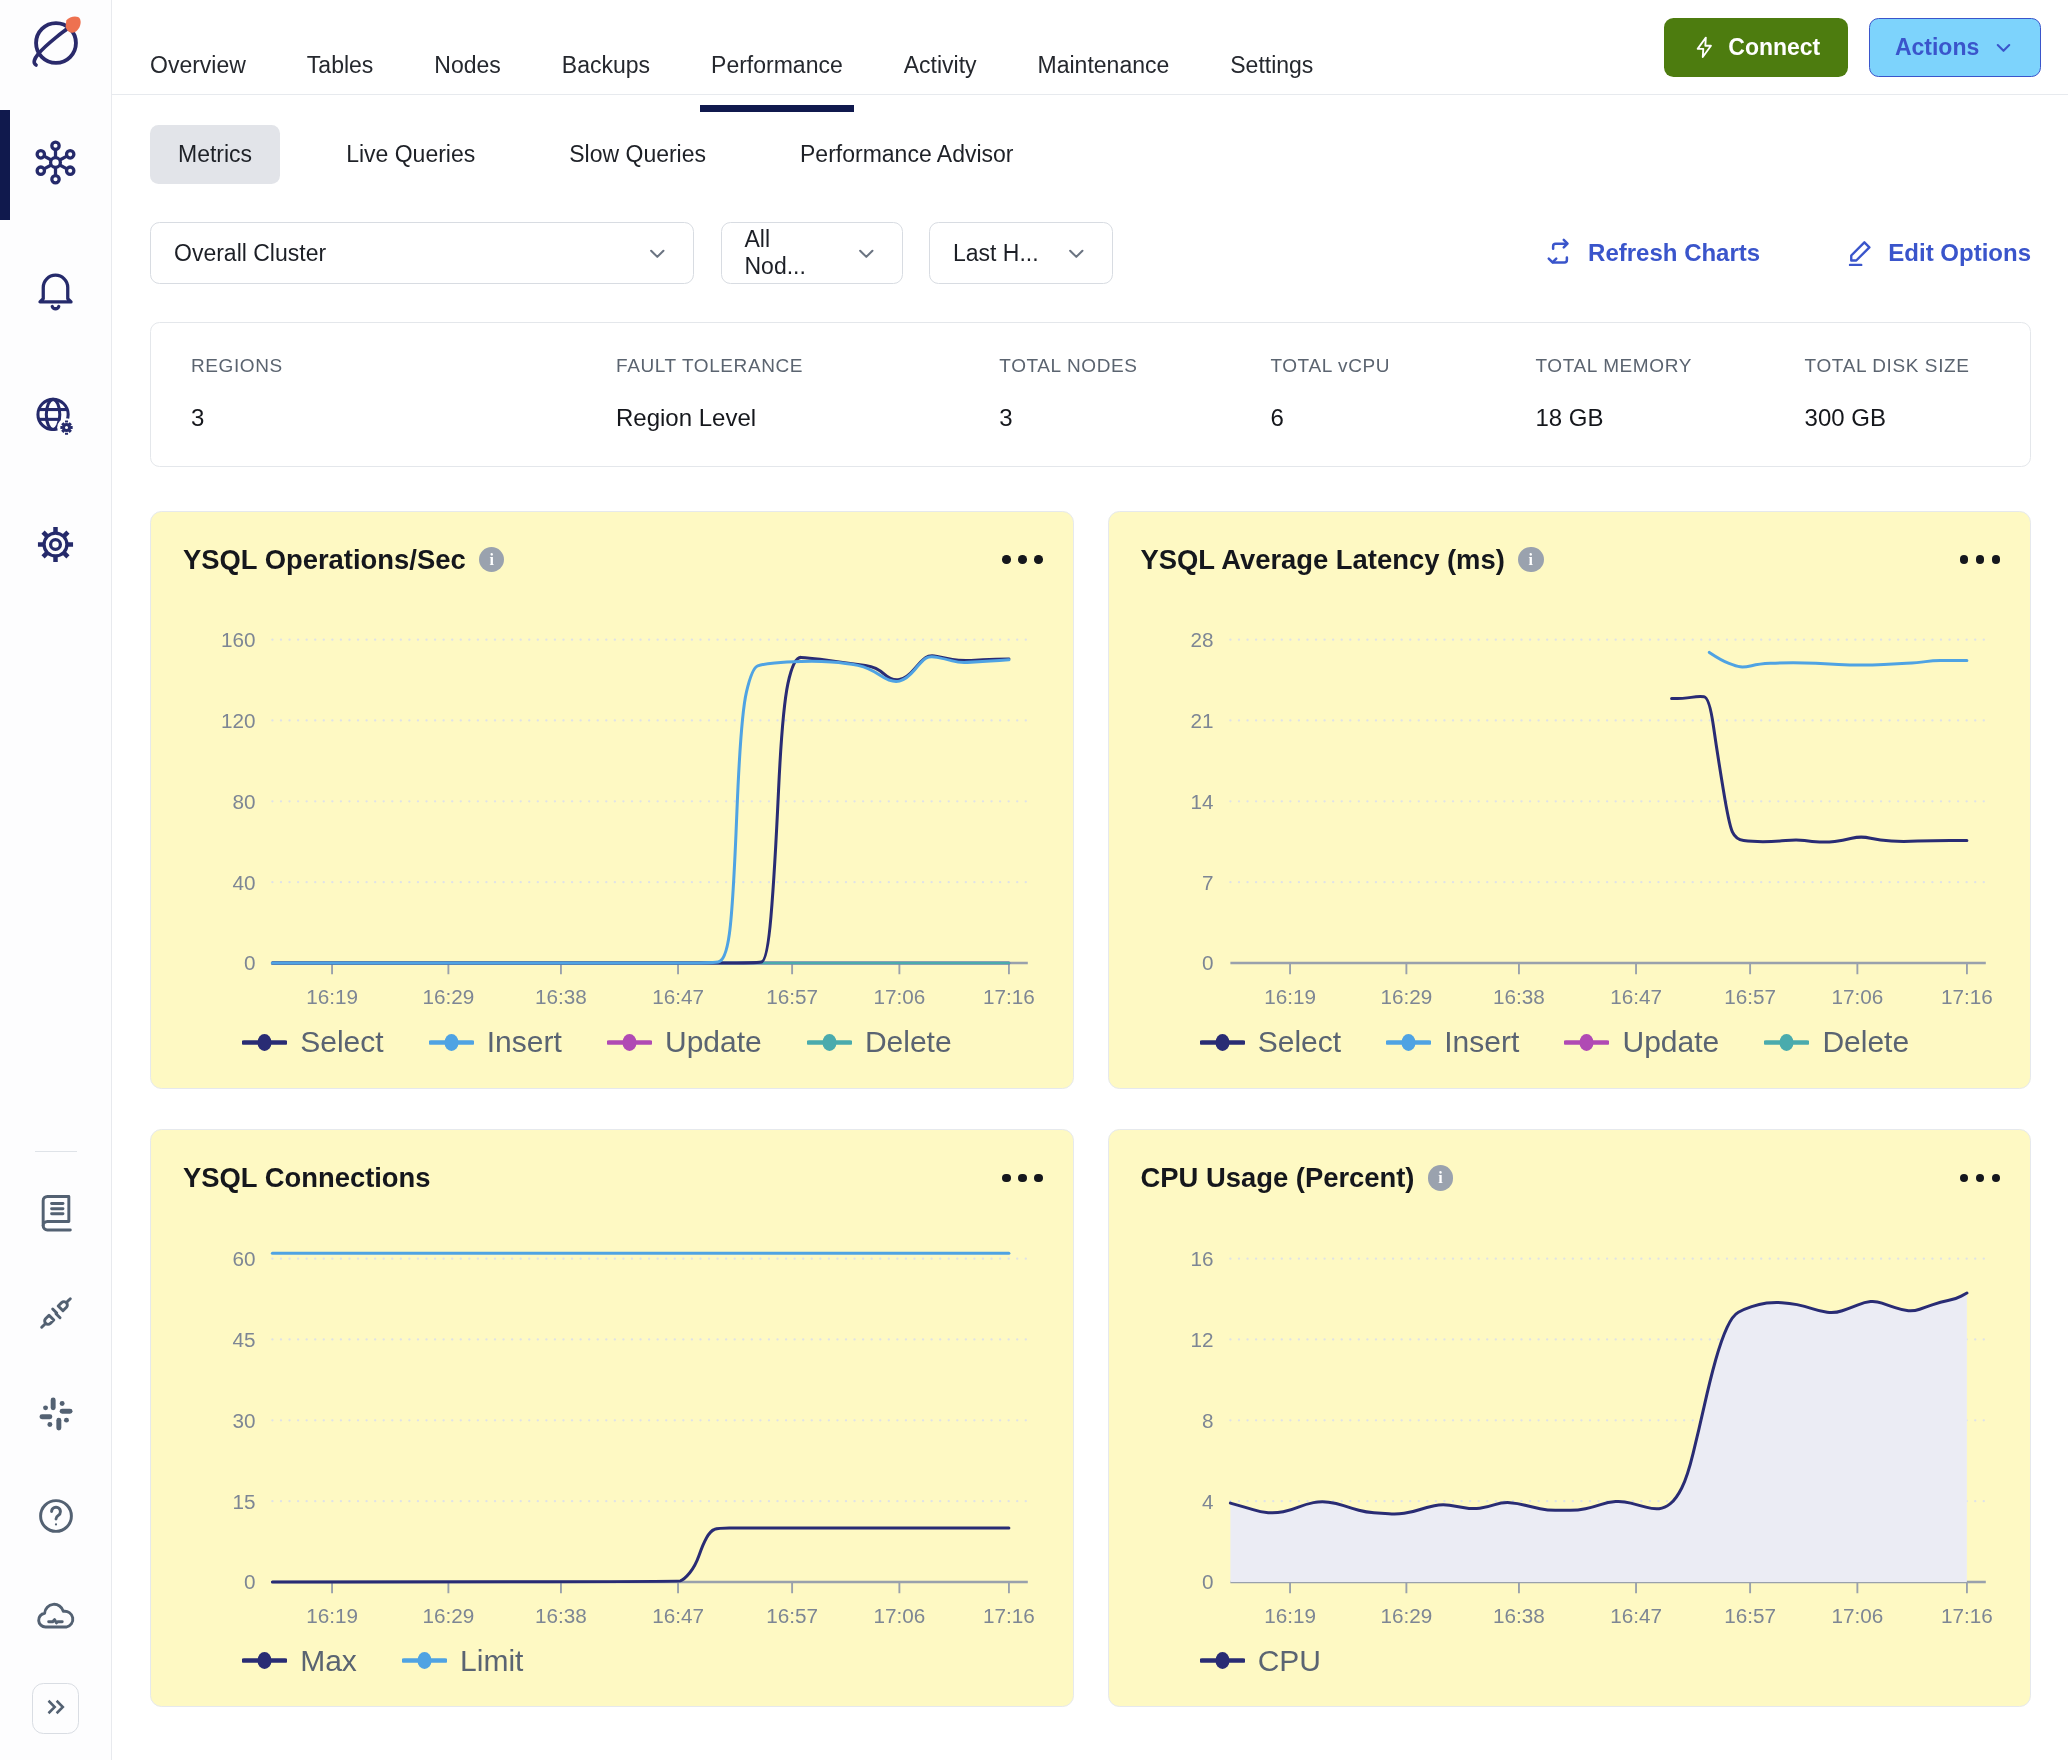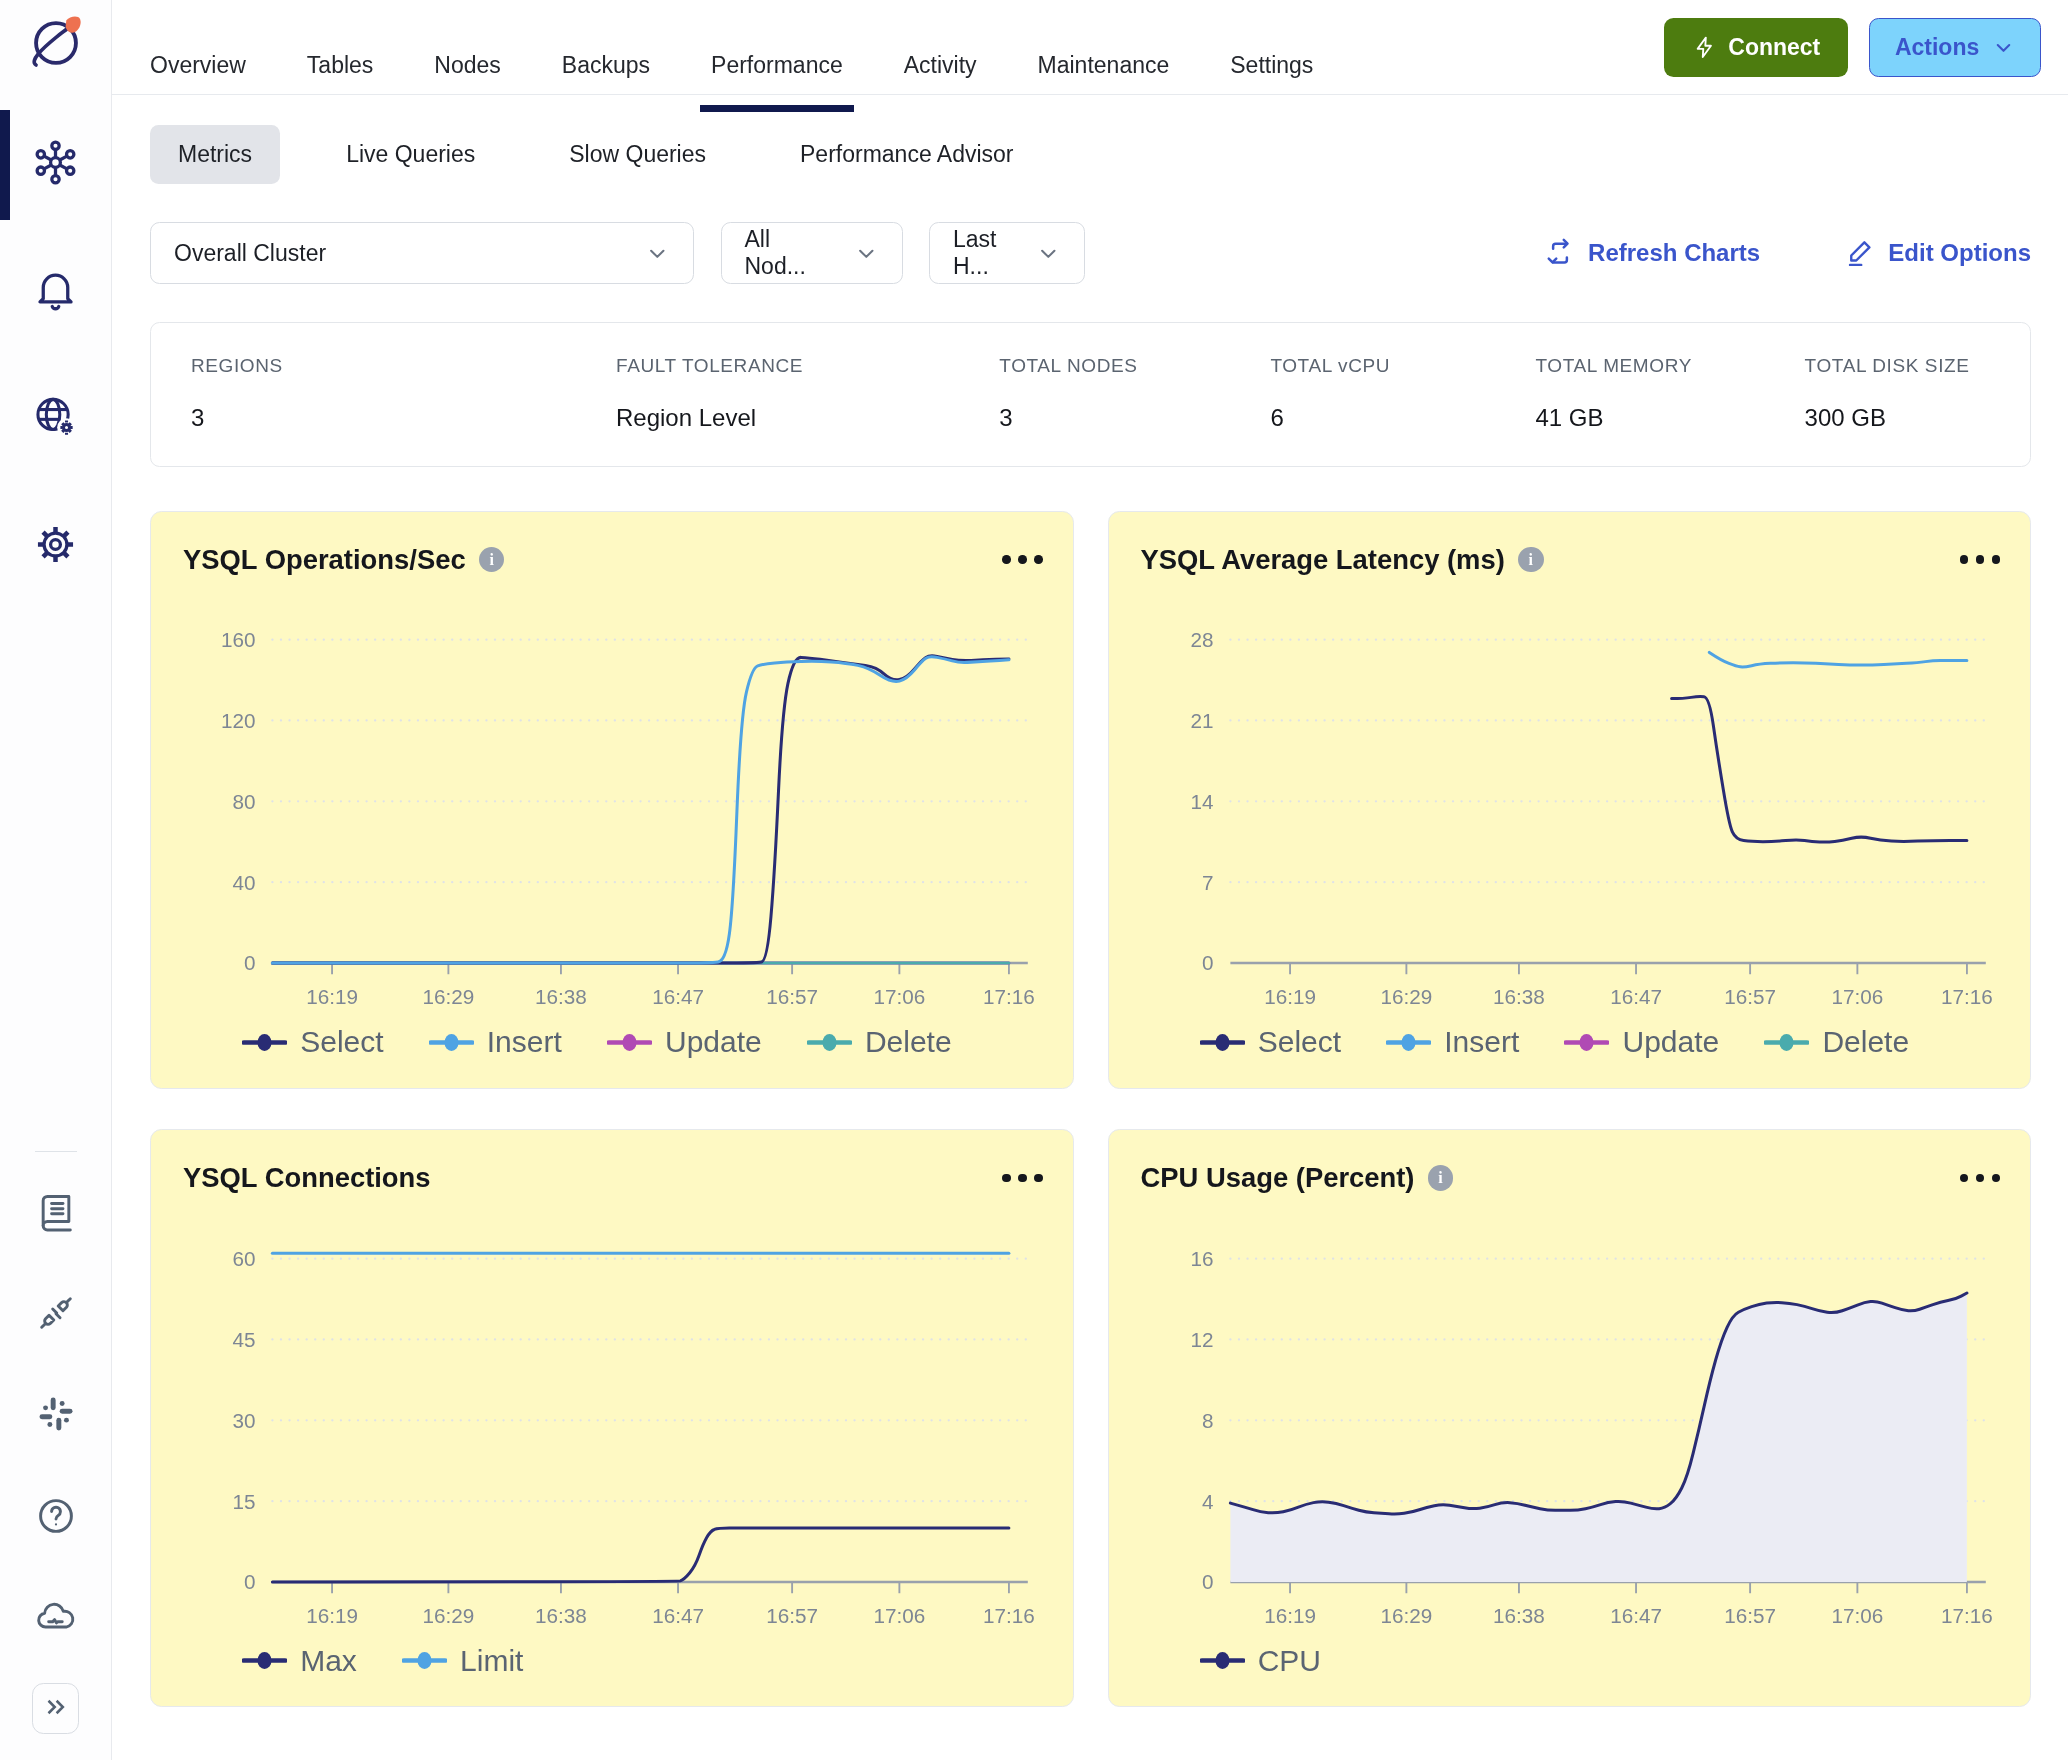--- a/index.html
+++ b/index.html
@@ -253,21 +253,21 @@
             </span>
           </div>
           <div class="select" style="width: 182px;">
             <span>All Nod...</span>
             <span class="chev">
               <svg viewBox="0 0 24 24" fill="none" stroke="currentColor" stroke-width="2" stroke-linecap="round" stroke-linejoin="round">
                 <polyline points="6 9.5 12 15.5 18 9.5"></polyline>
               </svg>
             </span>
           </div>
-          <div class="select" style="width: 156px;">
+          <div class="select" style="width: 184px;">
             <span>Last H...</span>
             <span class="chev">
               <svg viewBox="0 0 24 24" fill="none" stroke="currentColor" stroke-width="2" stroke-linecap="round" stroke-linejoin="round">
                 <polyline points="6 9.5 12 15.5 18 9.5"></polyline>
               </svg>
             </span>
           </div>
         </span>
       <div class="filter-links">
         <div class="hlink">
@@ -305,21 +305,21 @@
         <div class="stat" style="width: 273px;">
           <div class="stat-label">TOTAL NODES</div>
           <div class="stat-value">3</div>
         </div>
         <div class="stat" style="width: 267px;">
           <div class="stat-label">TOTAL vCPU</div>
           <div class="stat-value">6</div>
         </div>
         <div class="stat" style="width: 271px;">
           <div class="stat-label">TOTAL MEMORY</div>
-          <div class="stat-value">41 GB</div>
+          <div class="stat-value">18 GB</div>
         </div>
         <div class="stat" style="width: 227px;">
           <div class="stat-label">TOTAL DISK SIZE</div>
           <div class="stat-value">300 GB</div>
         </div>
       </div>
 
     <div class="charts" id="charts">
         <div class="chart-card">
           <div class="chart-head">

